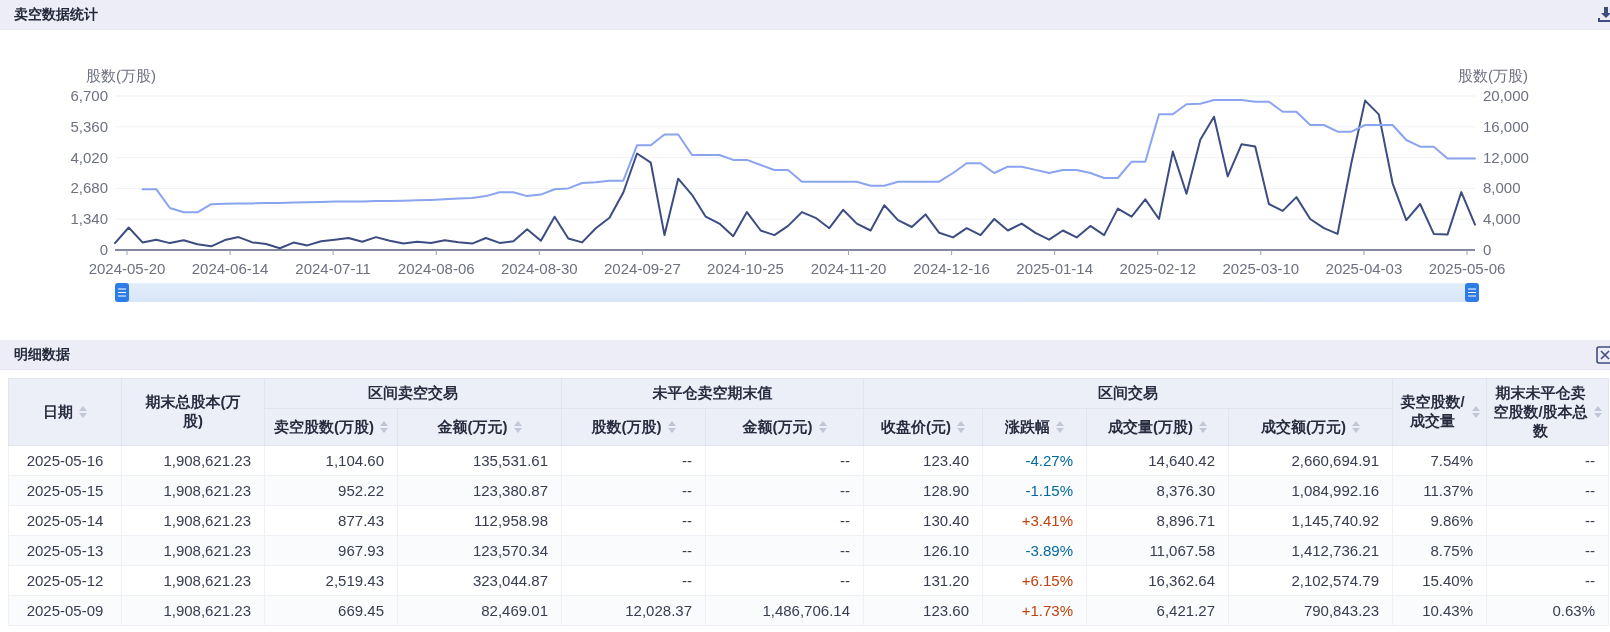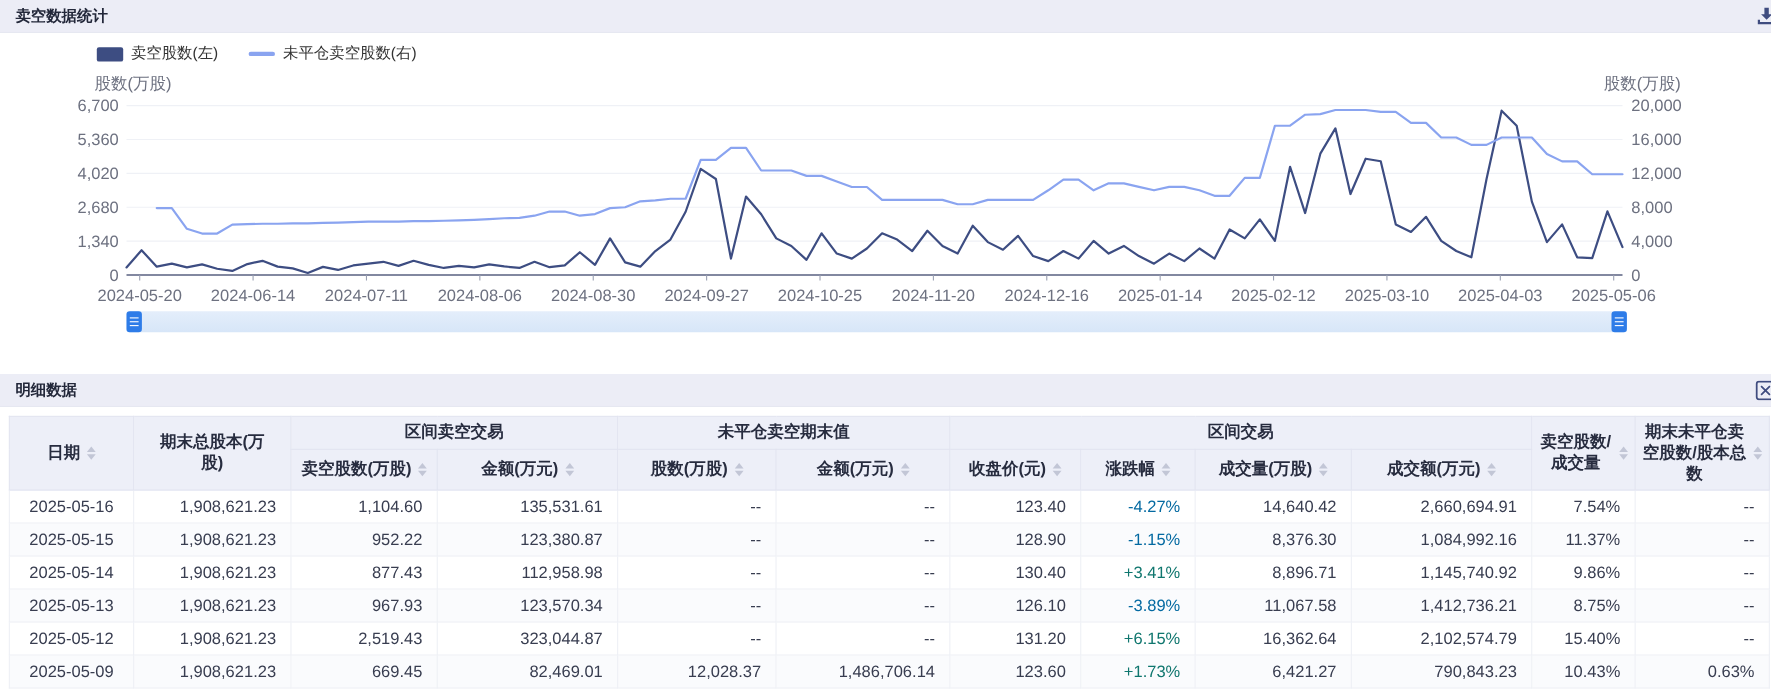--- a/index.html
+++ b/index.html
@@ -47,47 +47,37 @@
   .caret { display:inline-flex; flex-direction:column; gap:2px; flex:none; cursor:pointer; }
   .caret i { width:0; height:0; border-left:4px solid transparent; border-right:4px solid transparent; }
   .caret .u { border-bottom:5px solid #c2c6d6; }
   .caret .d { border-top:5px solid #c2c6d6; }
   tbody td {
     border:1px solid #eef0f6; color:#383d50; height:30px;
     padding:0 13px 0 8px; text-align:right; white-space:nowrap; overflow:hidden;
   }
   tbody tr:nth-child(even) { background:#fafbfd; }
   td.c-date { text-align:center; padding:0 17px; }
-  td.up { color:#0f766e; }
+  td.up { color:#c2410c; }
   td.down { color:#0369a1; }
 </style>
 </head>
 <body>
 
 <div class="section-bar">
   <span class="section-title">卖空数据统计</span>
   <span class="bar-icon">
     <svg width="20" height="18" viewBox="0 0 20 18">
       <path d="M9 1 h4 v6 h3 l-5 5 -5 -5 h3 z" fill="#3f4c7f"></path>
       <path d="M3 12 v4 h16 v-4 h-2 v2 H5 v-2 z" fill="#3f4c7f"></path>
     </svg>
   </span>
 </div>
 
 <div class="chart-region">
-  <div class="legend">
-    <div class="legend-item">
-      <span class="sw-navy"></span>
-      <span>卖空股数(左)</span>
-    </div>
-    <div class="legend-item">
-      <span class="sw-blue"></span>
-      <span>未平仓卖空股数(右)</span>
-    </div>
-  </div>
 
   <svg id="chart-svg" width="1610" height="221">
       <line x1="115" y1="36" x2="1475" y2="36" stroke="#eff1f6" stroke-width="1"></line>
       <text x="108" y="41" text-anchor="end" fill="#6d7180" font-size="15">6,700</text>
       <text x="1483" y="41" text-anchor="start" fill="#6d7180" font-size="15">20,000</text>
       <line x1="115" y1="66.8" x2="1475" y2="66.8" stroke="#eff1f6" stroke-width="1"></line>
       <text x="108" y="71.8" text-anchor="end" fill="#6d7180" font-size="15">5,360</text>
       <text x="1483" y="71.8" text-anchor="start" fill="#6d7180" font-size="15">16,000</text>
       <line x1="115" y1="97.6" x2="1475" y2="97.6" stroke="#eff1f6" stroke-width="1"></line>
       <text x="108" y="102.6" text-anchor="end" fill="#6d7180" font-size="15">4,020</text>

